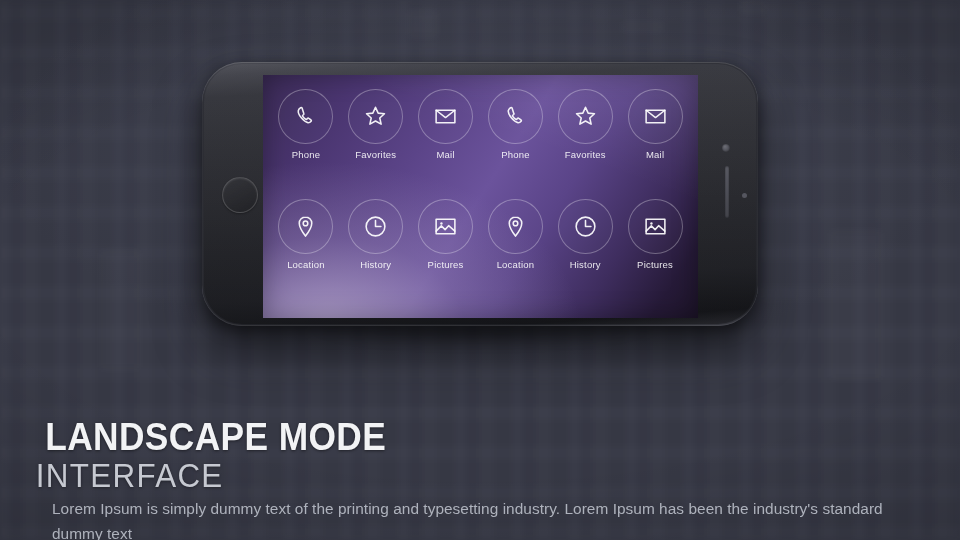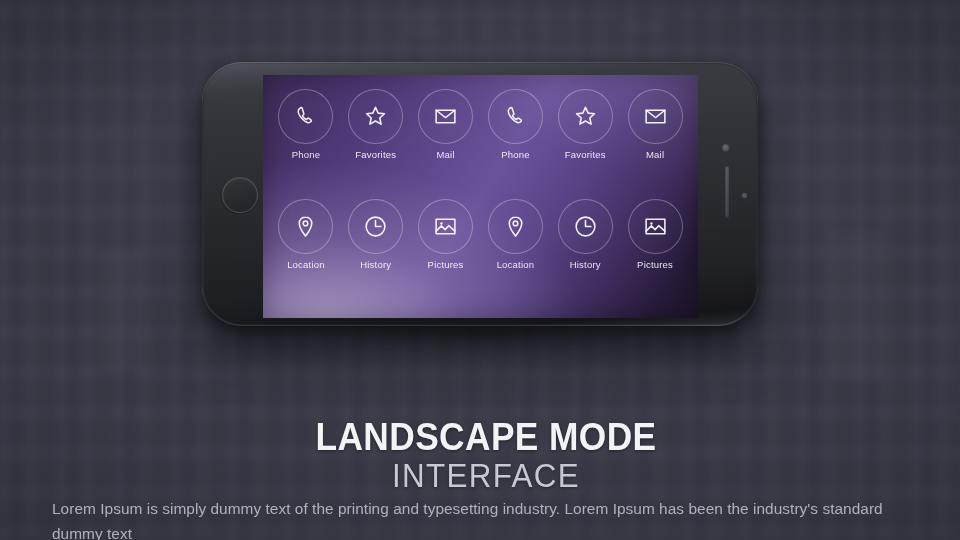--- a/index.html
+++ b/index.html
@@ -161,21 +161,21 @@
   #phone-reflection {
     position:absolute;
     left:240px; top:328px;
     width:480px; height:28px;
     background:radial-gradient(ellipse 50% 100% at 50% 0%, rgba(0,0,0,0.30), rgba(0,0,0,0) 72%);
     filter:blur(4px);
     pointer-events:none;
   }
 
   
-  #caption { position:absolute; left:12px; right:0; top:418px; text-align:center; }
+  #caption { position:absolute; left:12px; right:0; top:418px; text-align:left; }
   #title-main {
     font-size:38px;
     font-weight:bold;
     letter-spacing:.4px;
     color:#f2f3f5;
     line-height:1.0;
     transform:scaleX(0.93);
     text-shadow:0 1px 3px rgba(0,0,0,.45);
   }
   #title-sub {

